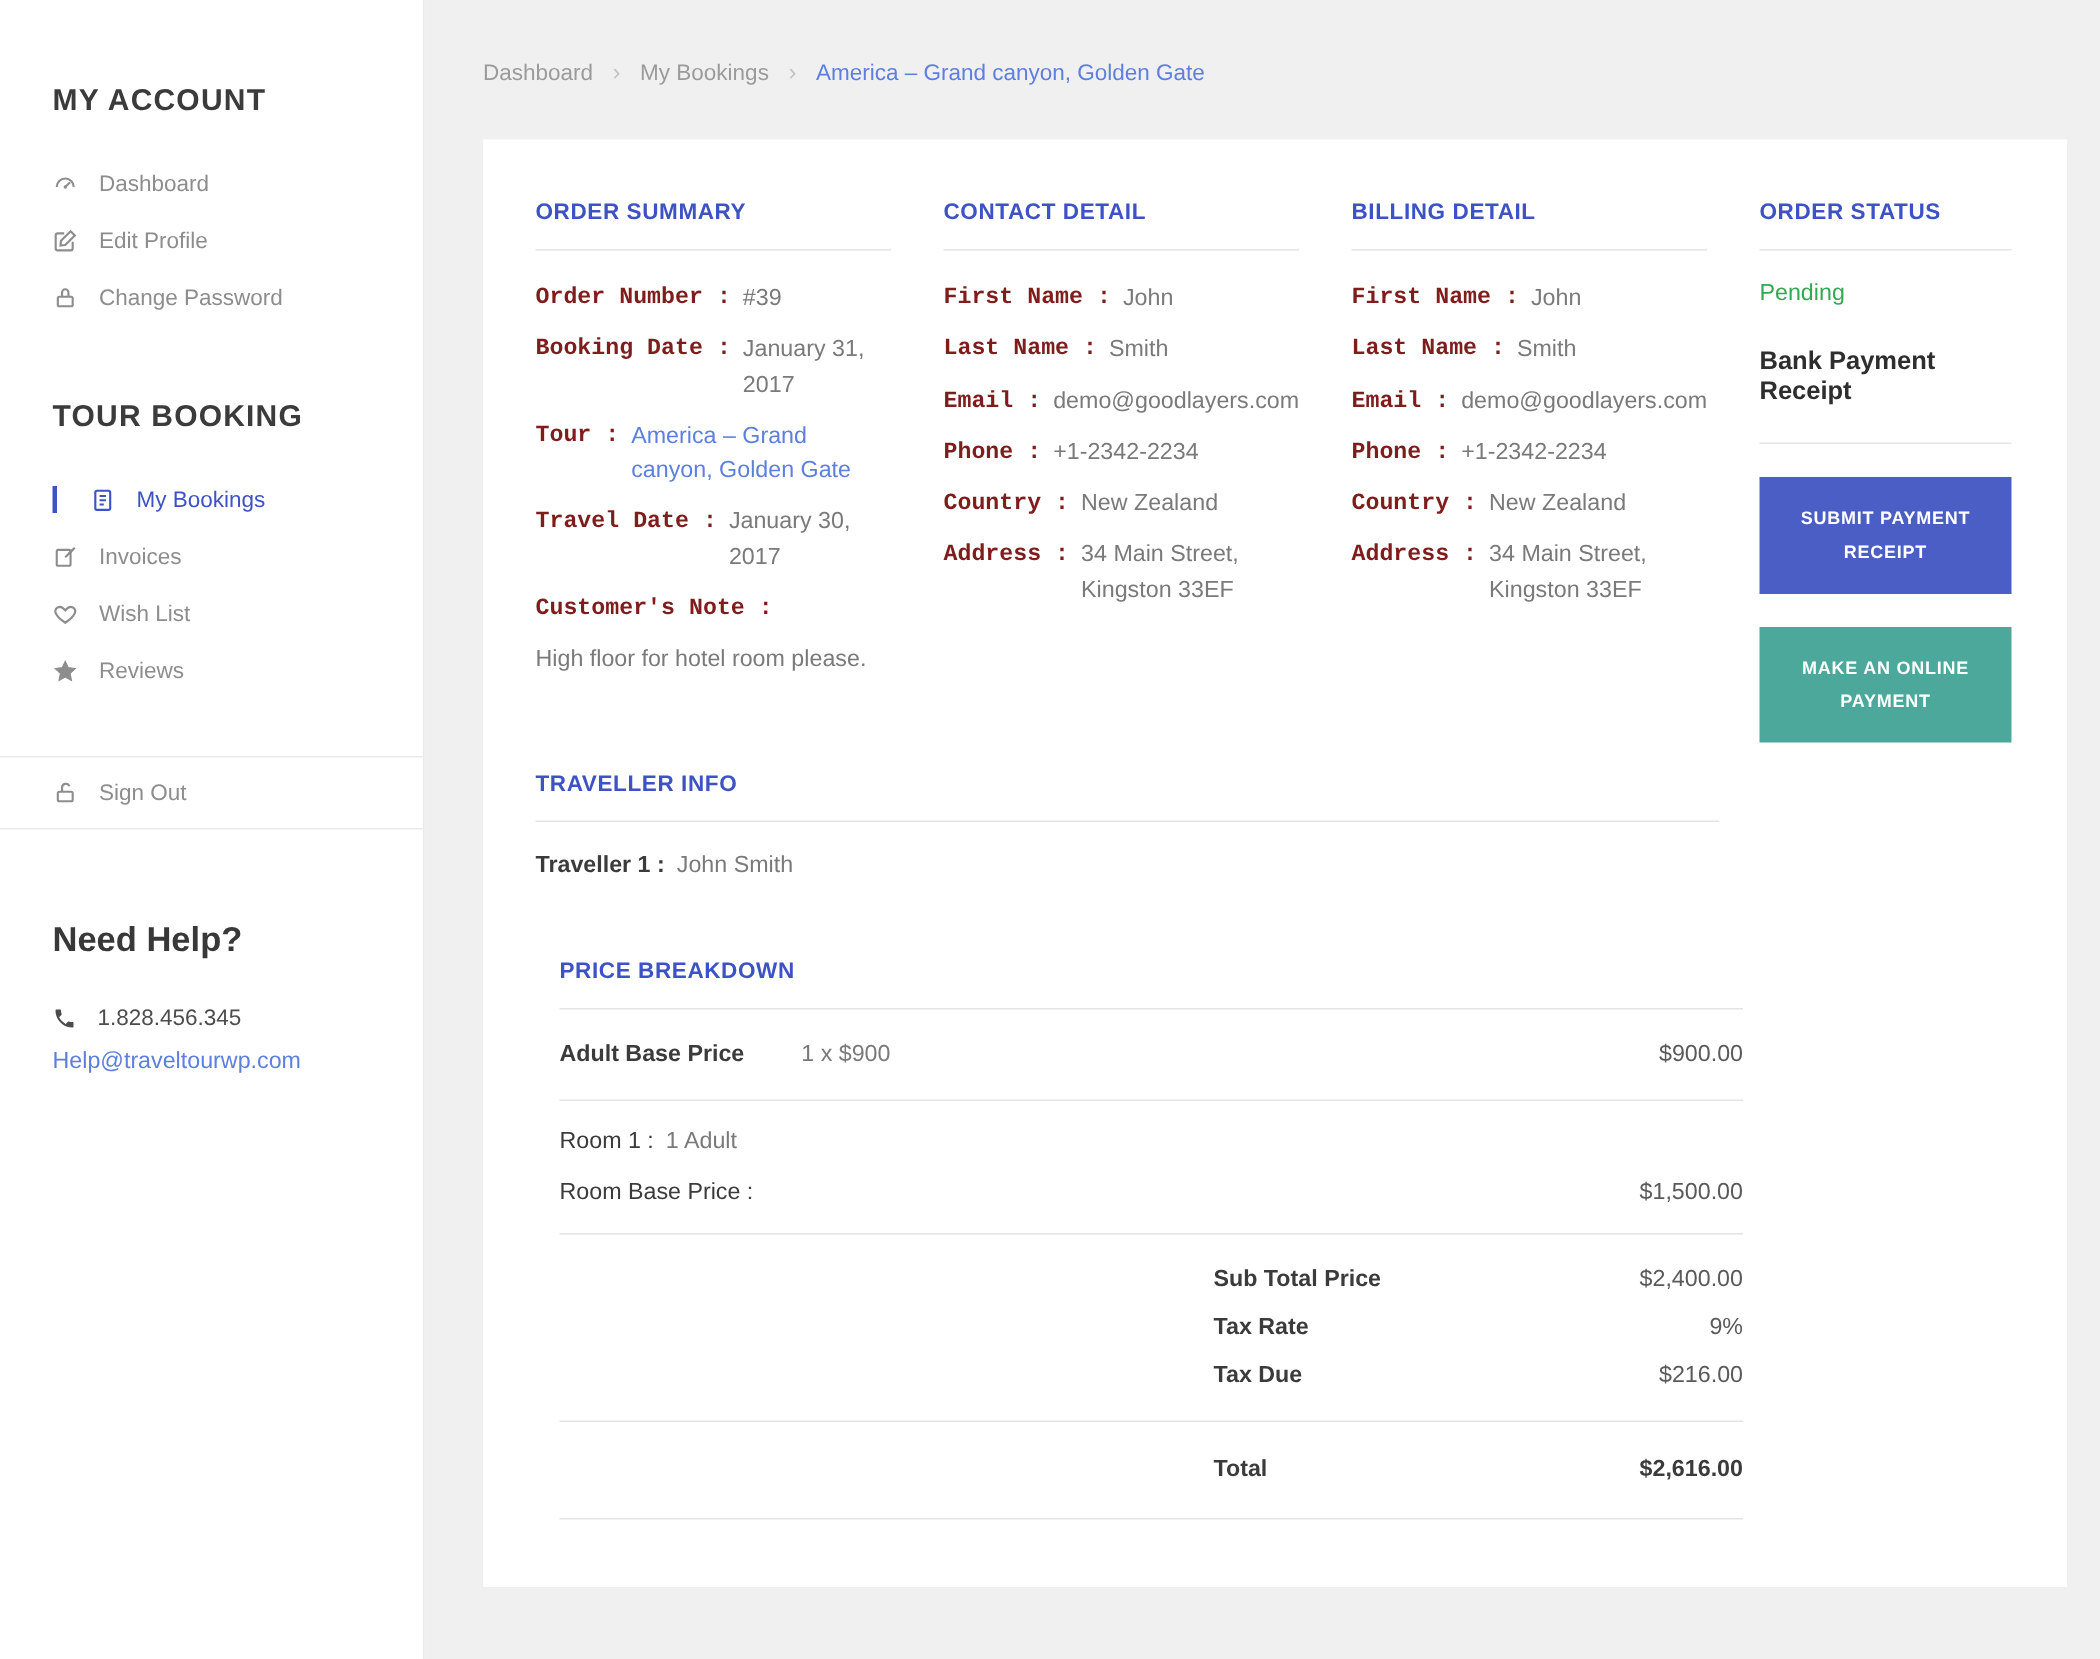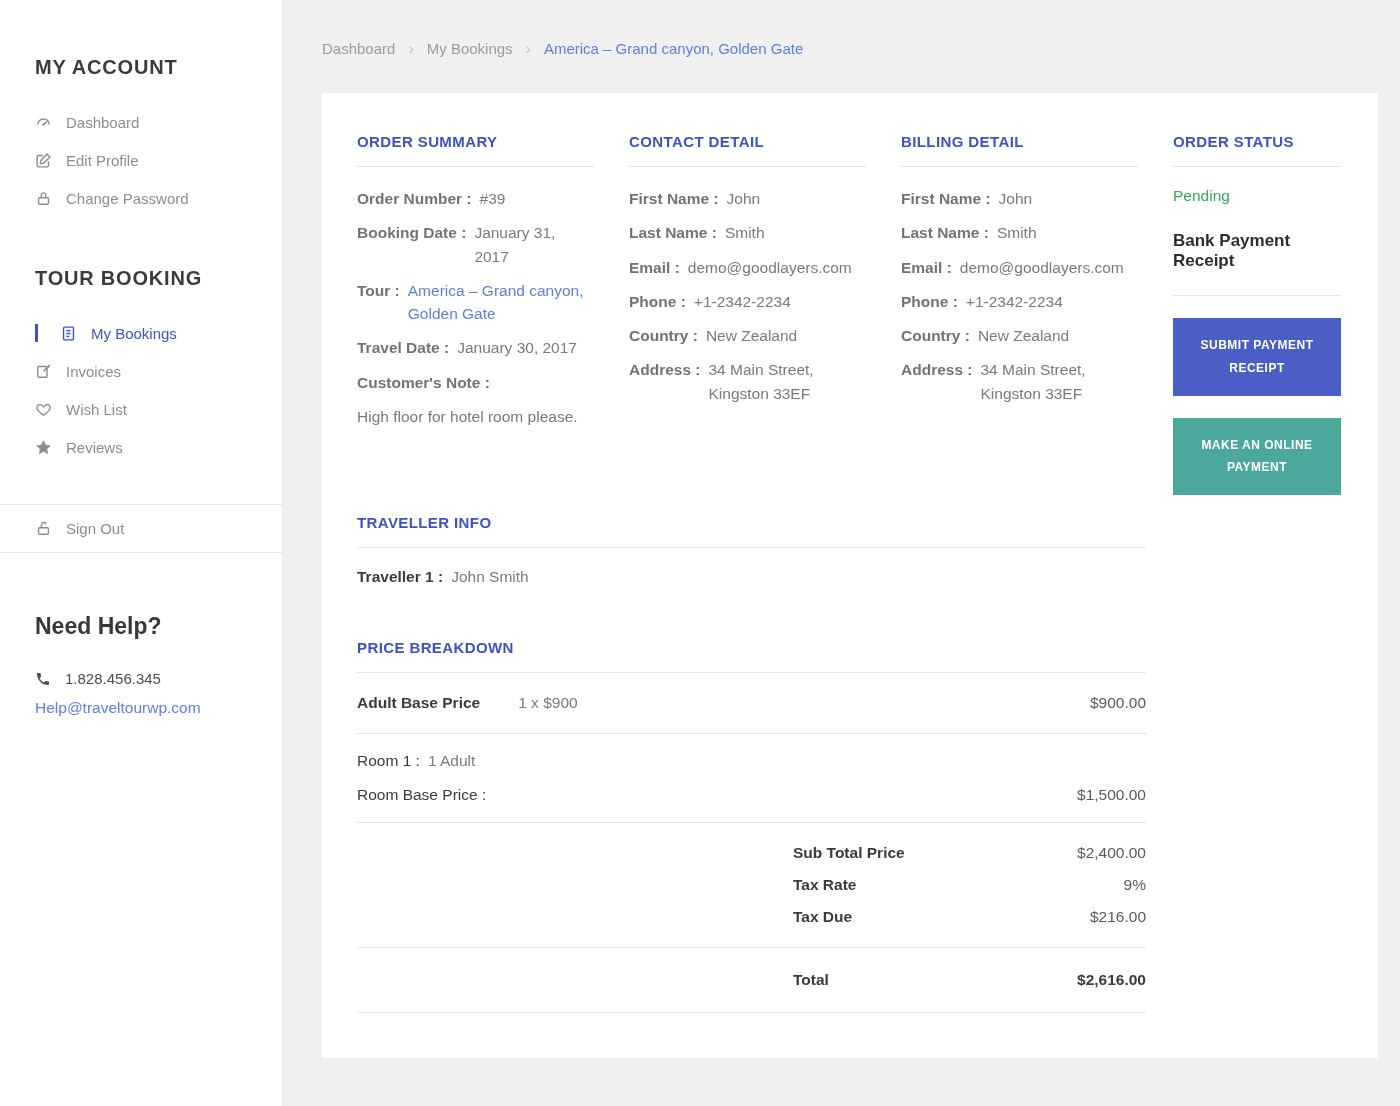--- a/index.html
+++ b/index.html
@@ -57,21 +57,21 @@
     column-gap: 35px;
   }
   .sec-title {
     font-size: 15px; font-weight: bold; color: #3d52c5;
     letter-spacing: 0.4px;
     padding: 5px 0 16px;
     border-bottom: 1px solid #e5e5e5;
   }
   .fields { margin-top: 20px; }
   .field { display: flex; font-size: 15.5px; line-height: 1.5; margin-bottom: 11px; }
-  .field .lbl { font-weight: bold; color: #737373; margin-right: 8px; white-space: nowrap; }
+  .field .lbl { font-weight: bold; color: #7f1d1d; margin-right: 8px; white-space: nowrap; font-family: Liberation Mono, monospace; }
   .field .val { color: #7a7a7a; }
   .field .val.link { color: #5d7fde; cursor: pointer; }
   .note-text { color: #7a7a7a; font-size: 15.5px; margin-top: 4px; line-height: 1.5; }
   
   .status-pending { color: #35a854; font-size: 15.5px; margin: 20px 0 26px; }
   .receipt-title {
     color: #2e2e2e; font-weight: bold; font-size: 17px;
     padding-bottom: 24px; border-bottom: 1px solid #e5e5e5;
   }
   .btn {
@@ -79,21 +79,21 @@
     color: #ffffff; font-family: inherit;
     font-size: 12px; font-weight: bold; letter-spacing: 0.5px;
     line-height: 1.9; padding: 16px 8px; margin-top: 22px;
     text-align: center;
   }
   .btn-submit { background: #4a5ec6; }
   .btn-online { background: #4ca89b; }
   
   .wide { width: 789px; }
   .traveller-sec { margin-top: 14px; }
-  .price-sec { margin-top: 48px; }
+  .price-sec { margin-top: 48px; margin-left: 16px; }
   .single-row { display: flex; font-size: 15.5px; margin-top: 20px; text-align: right; }
   .single-row .lbl { font-weight: bold; color: #3b3b3b; margin-right: 8px; }
   .single-row .val { color: #7a7a7a; }
   .price-line {
     display: flex; align-items: baseline;
     padding: 21px 0; border-bottom: 1px solid #e5e5e5; font-size: 15.5px; gap: 26px;
   }
   .price-line .lbl { font-weight: bold; color: #3b3b3b; }
   .price-line .qty { color: #7a7a7a; margin-left: 12px; }
   .price-line .amount { margin-left: auto; color: #5a5a5a; }

